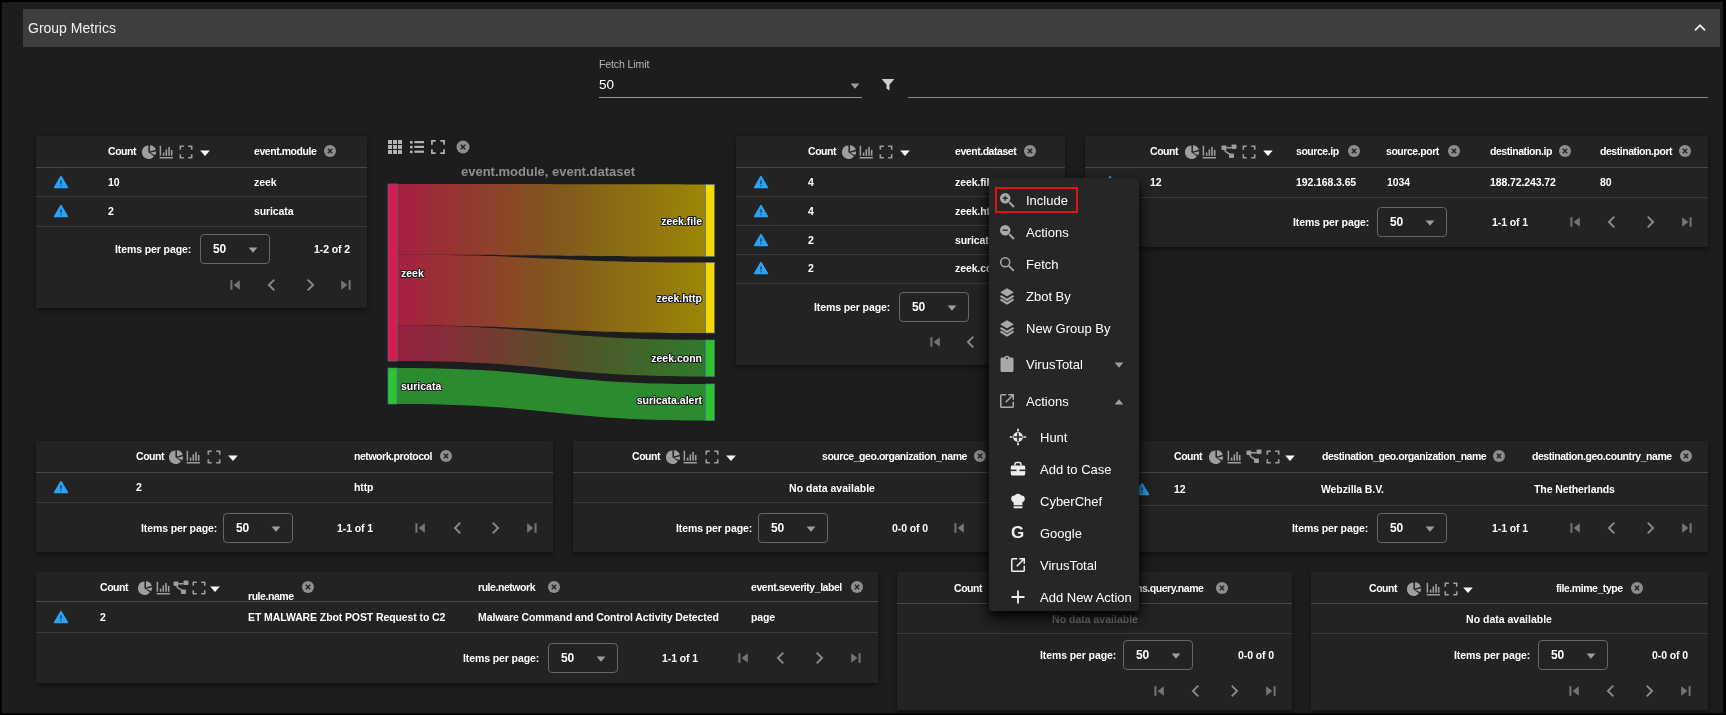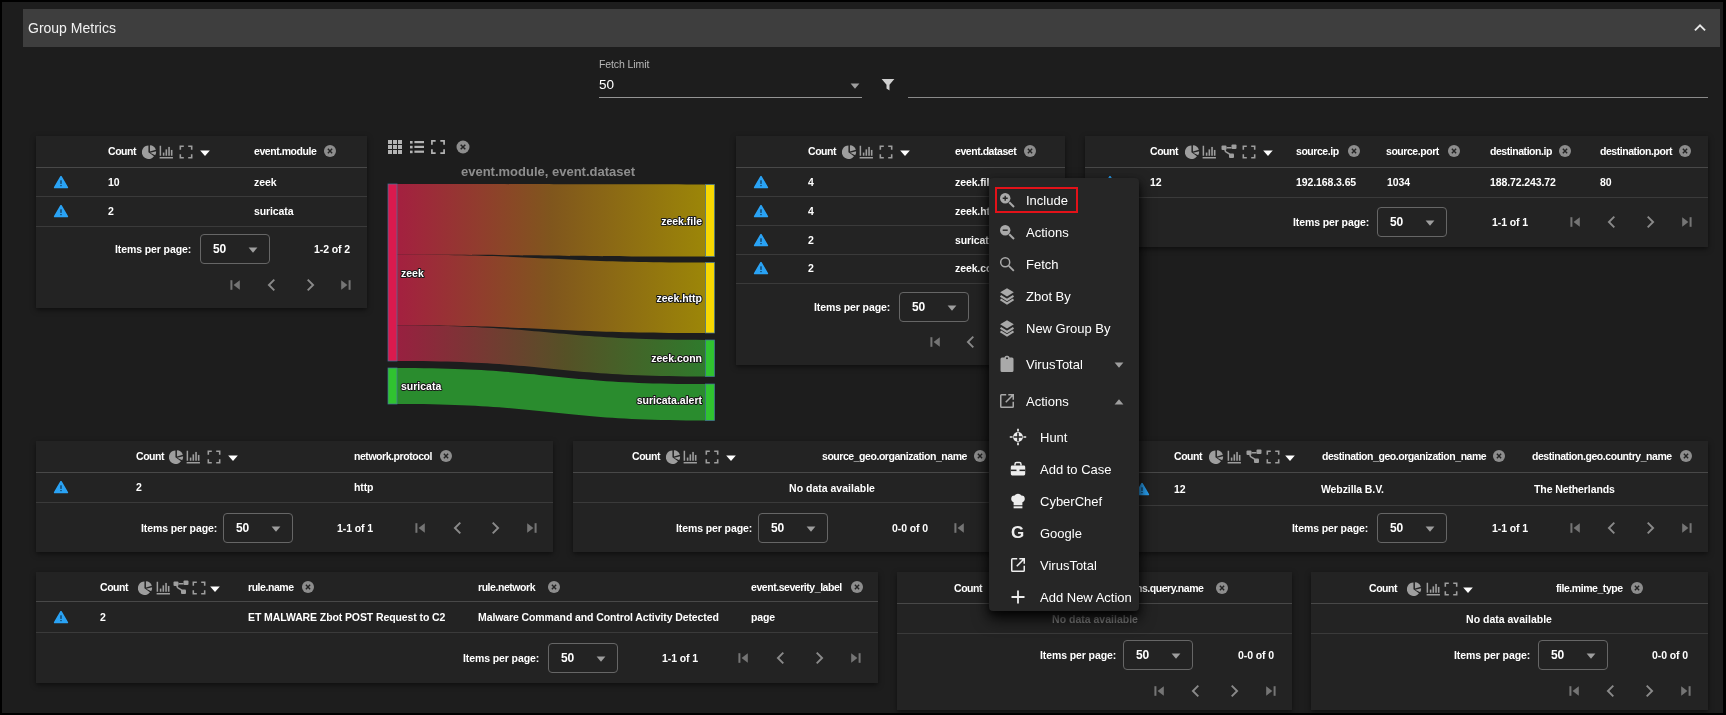--- a/index.html
+++ b/index.html
@@ -479,21 +479,21 @@
       </svg>
   <svg class="ic" style="left:145px;top:16px;color:#9e9e9e" width="16" height="16">
         <use href="#snk"></use>
       </svg>
   <svg class="ic" style="left:163px;top:16px;color:#9e9e9e" width="14" height="14">
         <use href="#fsq"></use>
       </svg>
   <svg class="ic" style="left:179px;top:17px;color:#fff" width="12" height="12">
         <use href="#tri"></use>
       </svg>
-  <div class="t cl" style="left:212px;top:15px">rule.name</div>
+  <div class="t cl" style="left:212px;top:24px">rule.name</div>
   <svg class="ic" style="left:272px;top:15px;color:#8d8d8d" width="13" height="13">
         <use href="#xcirc"></use>
       </svg>
   <div class="t cl" style="left:442px;top:15px">rule.network</div>
   <svg class="ic" style="left:518px;top:15px;color:#8d8d8d" width="13" height="13">
         <use href="#xcirc"></use>
       </svg>
   <div class="t cl" style="left:715px;top:15px">event.severity_label</div>
   <svg class="ic" style="left:821px;top:15px;color:#8d8d8d" width="13" height="13">
         <use href="#xcirc"></use>

